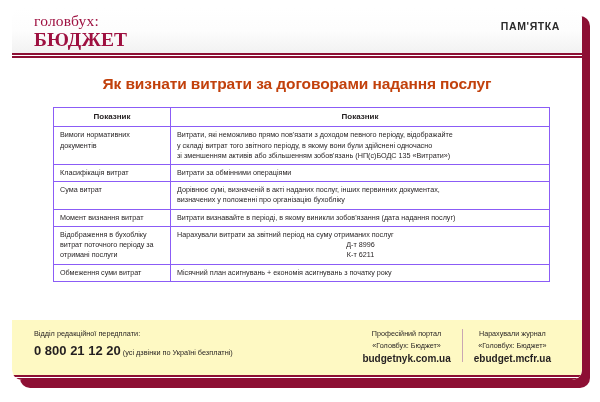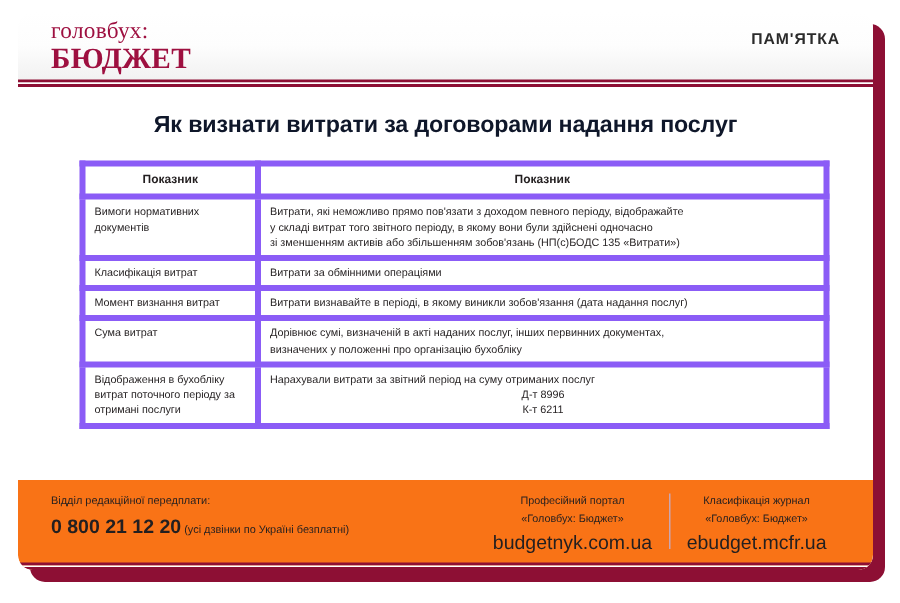--- a/index.html
+++ b/index.html
@@ -85,63 +85,63 @@
   
   .body{
     position:relative;
     height:262px;
     background:#ffffff;
     padding:0;
   }
 
   .title{
     text-align:center;
-    color:#0f172a;
+    color:#c2410c;
     font-size:15.5px;
     font-weight:bold;
     letter-spacing:-0.1px;
     padding-top:17px;
     padding-bottom:0;
     font-family:"Liberation Sans", sans-serif;
   }
 
   
   .tbl-wrap{
     margin:14px 22px 0 41px;
   }
   table.memo{
     width:496px;
     border-collapse:collapse;
     table-layout:fixed;
     font-size:7.2px;
     color:#231f20;
   }
   table.memo th,table.memo td{
-    border:4px solid #8b5cf6;
+    border:1px solid #8b5cf6;
     vertical-align:top;
     padding:3px 5px 3px 6px;
     line-height:1.42;
   }
   table.memo th{
     text-align:center;
     font-weight:bold;
     font-size:8px;
     padding:3px 4px 4px;
     vertical-align:middle;
   }
   col.c1{width:117px;}
   col.c2{width:379px;}
   td.rule{padding-left:7px;}
   .center{text-align:center;}
 
   
   .footer{
     position:relative;
     height:60px;
-    background:#f97316;
+    background:#fef9c3;
     border-radius:0 0 10px 10px;
   }
   .foot-left{
     position:absolute;
     left:22px;top:8px;
     font-size:7.3px;
     color:#231f20;
     line-height:1.62;
   }
   .foot-left .bold{font-weight:bold;font-size:13px;}
@@ -151,21 +151,21 @@
     display:flex;
     align-items:flex-start;
   }
   .fcol{
     text-align:center;
     font-size:7.2px;
     color:#231f20;
     line-height:1.62;
     padding:0 11px;
   }
-  .fcol .site{font-weight:normal;font-size:13px;}
+  .fcol .site{font-weight:bold;font-size:10px;}
   .fdiv{
     width:1px;
     align-self:stretch;
     background:#c9a6b3;
     margin:1px 0 6px;
   }
   .foot-rule{
     position:absolute;
     left:0;right:0;bottom:0;
     height:5px;
@@ -224,44 +224,50 @@
             </tr>
 
             <tr>
               <td>Класифікація витрат</td>
               <td class="rule">
                 <div>Витрати за обмінними операціями</div>
               </td>
             </tr>
 
             <tr>
-              <td>Момент визнання витрат</td>
-              <td class="rule">
-                <div>Витрати визнавайте в періоді, в якому виникли зобов'язання (дата надання послуг)</div>
-              </td>
-            </tr>
-
-            <tr>
               <td>Сума витрат</td>
               <td class="rule">
                 <div>Дорівнює сумі, визначеній в акті наданих послуг, інших первинних документах,</div>
                 <div>визначених у положенні про організацію бухобліку</div>
+              </td>
+            </tr>
+
+            <tr>
+              <td>Момент визнання витрат</td>
+              <td class="rule">
+                <div>Витрати визнавайте в періоді, в якому виникли зобов'язання (дата надання послуг)</div>
               </td>
             </tr>
 
 
             <tr>
               <td>Відображення в бухобліку витрат поточного періоду за отримані послуги</td>
               <td class="rule">
                 <div>Нарахували витрати за звітний період на суму отриманих послуг</div>
                 <div class="center">Д-т 8996</div>
                 <div class="center">К-т 6211</div>
               </td>
             </tr>
 
+            <tr>
+              <td>Обмеження суми витрат</td>
+              <td class="rule">
+                <div>Місячний план асигнувань + економія асигнувань з початку року</div>
+              </td>
+            </tr>
 
           </tbody>
         </table>
       </div>
     </div>
 
     <div class="footer">
 
       <div class="foot-left">
         <div>Відділ редакційної передплати:</div>
@@ -272,21 +278,21 @@
       </div>
 
       <div class="foot-right">
         <div class="fcol">
           <div>Професійний портал</div>
           <div>«Головбух: Бюджет»</div>
           <div class="site">budgetnyk.com.ua</div>
         </div>
         <div class="fdiv"></div>
         <div class="fcol">
-          <div>Класифікація журнал</div>
+          <div>Нарахували журнал</div>
           <div>«Головбух: Бюджет»</div>
           <div class="site">ebudget.mcfr.ua</div>
         </div>
       </div>
 
       <div class="foot-rule">
         <div class="l1"></div>
           <div class="l2"></div>
           <div class="l3"></div>
       </div>

